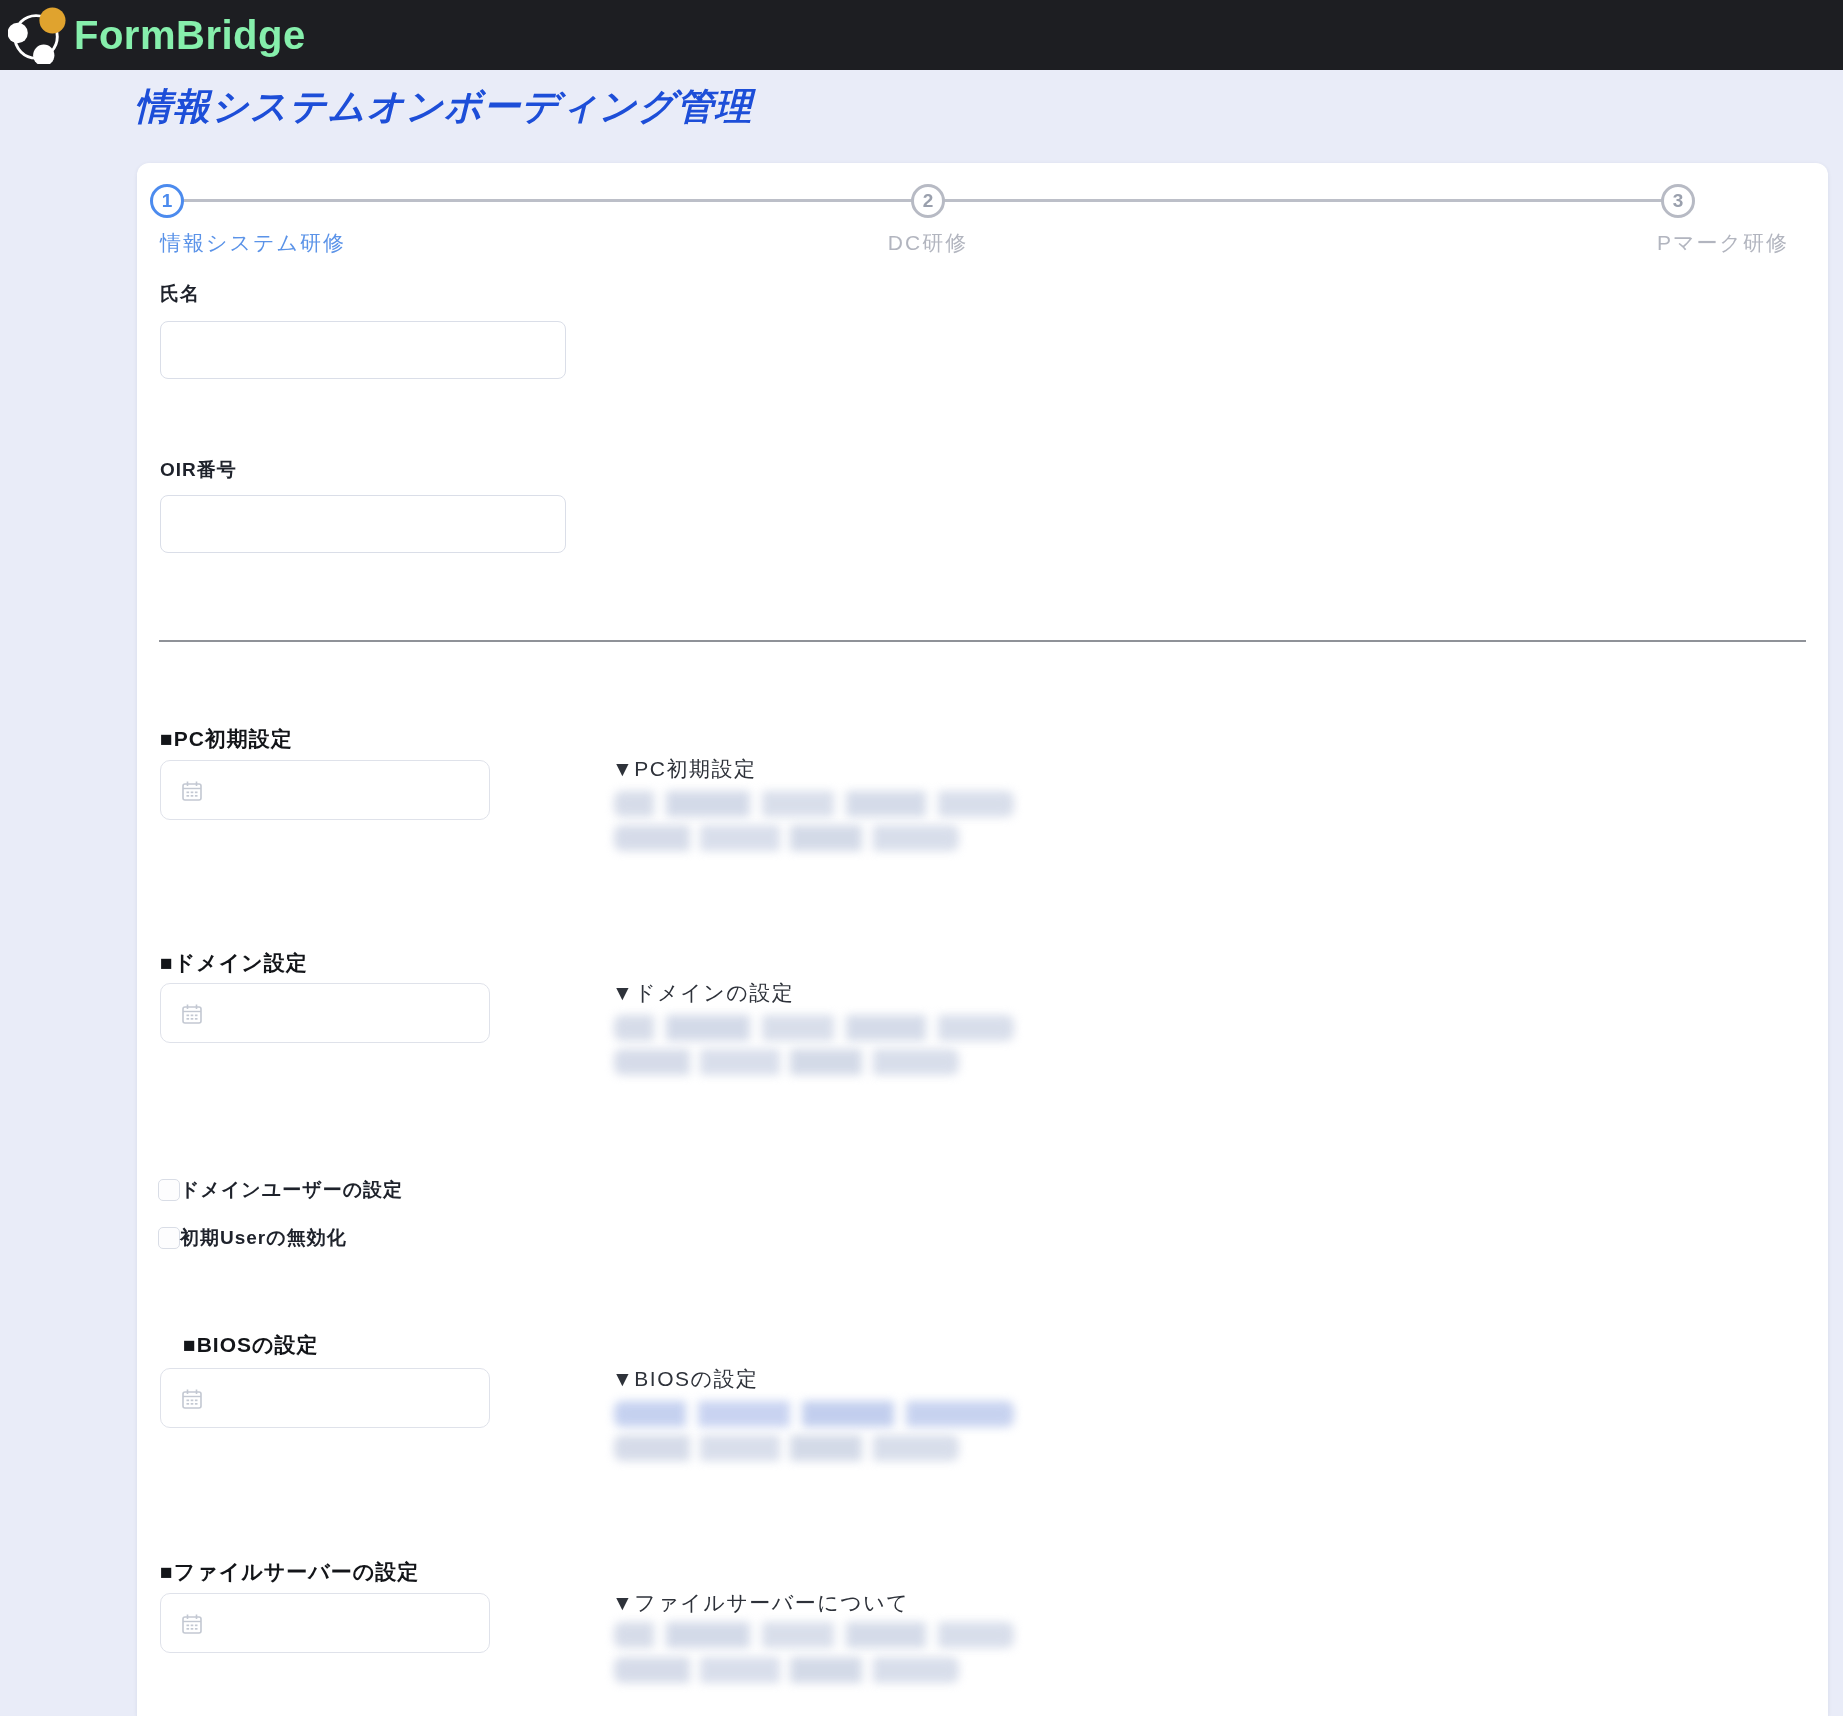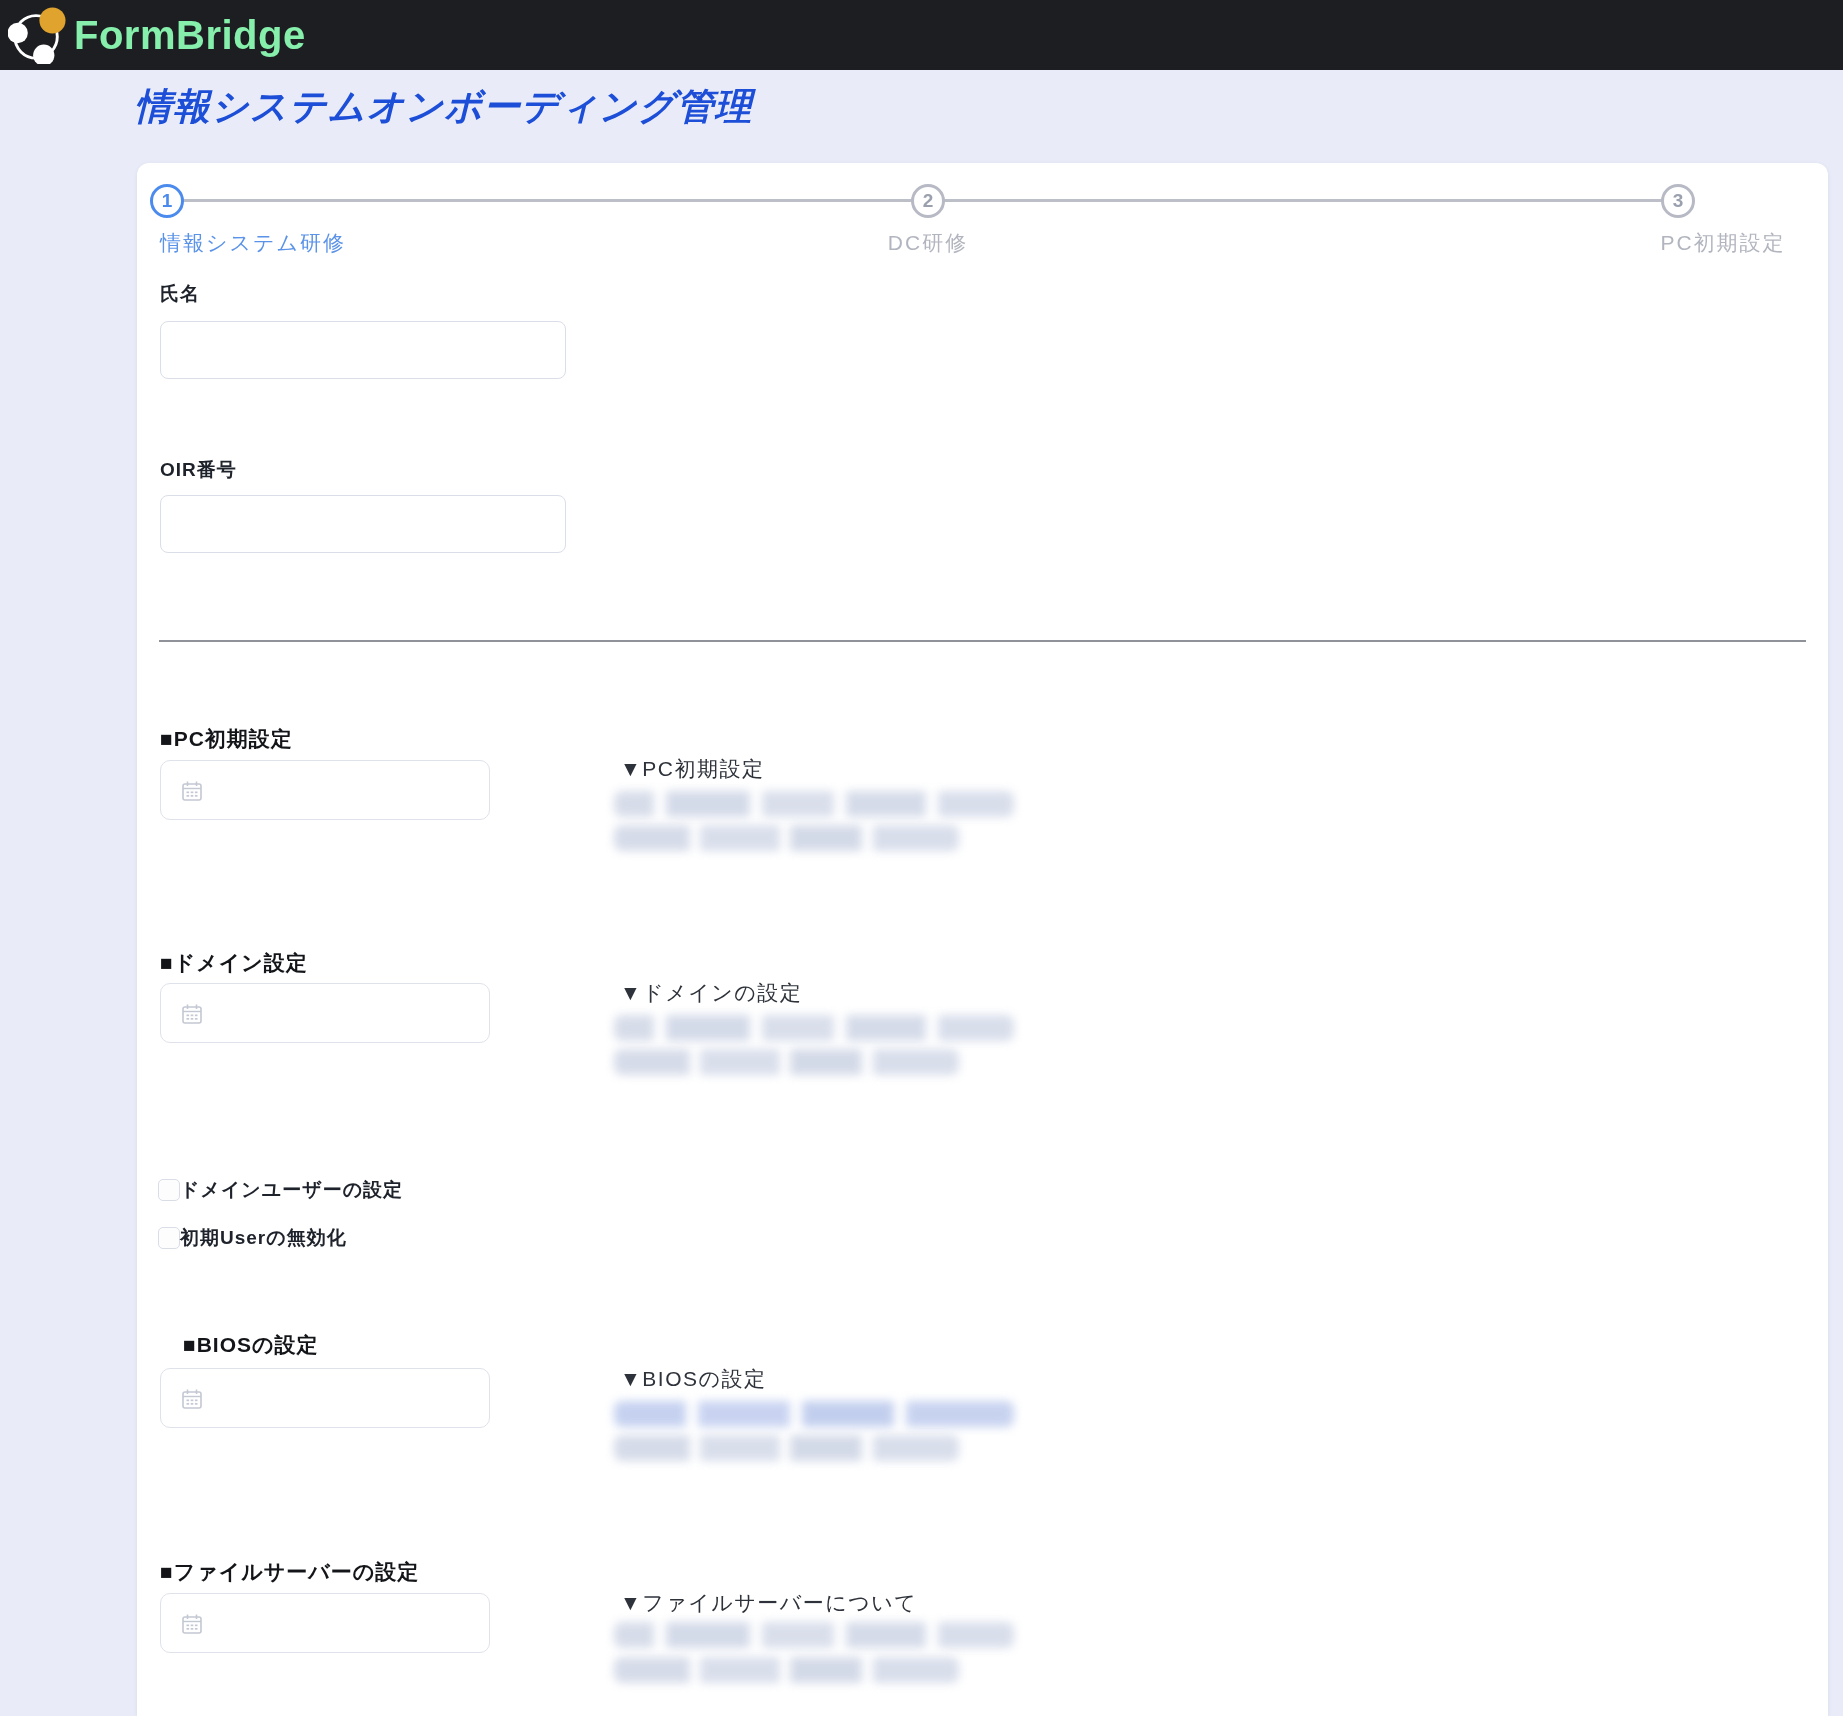--- a/index.html
+++ b/index.html
@@ -64,21 +64,21 @@
     position:absolute; left:23px; width:330px; height:60px;
     border:1px solid #dfe2ea; border-radius:10px; background:#fff;
   }
   .date-box .cal { position:absolute; left:20px; top:19px; }
   .date-input {
     position:absolute; left:52px; top:0; width:272px; height:58px;
     border:none; outline:none; background:transparent; font-size:18px; color:#333;
   }
   .info-heading {
     position:absolute; left:475px; font-size:21px; color:#2e323a;
-    letter-spacing:1.5px; white-space:nowrap;margin-left:8px;
+    letter-spacing:1.5px; white-space:nowrap;
   }
   .blur-line { position:absolute; left:477px; height:26px; border-radius:8px; filter:blur(5px); opacity:0.8; }
   .bl-gray-a { width:400px; background:linear-gradient(90deg,#cdd4e4 0 10%,rgba(255,255,255,0) 10% 13%,#c9d1e3 13% 34%,rgba(255,255,255,0) 34% 37%,#d0d7e6 37% 55%,rgba(255,255,255,0) 55% 58%,#cbd3e4 58% 78%,rgba(255,255,255,0) 78% 81%,#cfd6e6 81% 100%); }
   .bl-gray-b { width:345px; background:linear-gradient(90deg,#ccd3e4 0 22%,rgba(255,255,255,0) 22% 25%,#d0d7e7 25% 48%,rgba(255,255,255,0) 48% 51%,#c9d1e2 51% 72%,rgba(255,255,255,0) 72% 75%,#cfd6e6 75% 100%); }
   .bl-blue-a { width:400px; background:linear-gradient(90deg,#b7c6ec 0 18%,rgba(255,255,255,0) 18% 21%,#bcc9ee 21% 44%,rgba(255,255,255,0) 44% 47%,#b4c3ea 47% 70%,rgba(255,255,255,0) 70% 73%,#bac8ec 73% 100%); }
 
   
   .check-row { position:absolute; left:21px; display:flex; align-items:center; cursor:pointer; }
   .check-row input[type=checkbox] {
     appearance:none; -webkit-appearance:none; width:22px; height:22px;
@@ -106,21 +106,21 @@
 <div class="page-title">情報システムオンボーディング管理</div>
 
 <div class="card">
 
   <div class="step-line"></div>
   <div class="step-circle active" style="left:30px;">1</div>
   <div class="step-circle" style="left:791px;">2</div>
   <div class="step-circle" style="left:1541px;">3</div>
   <div class="step-label active" style="left:23px;">情報システム研修</div>
   <div class="step-label" style="left:791px; transform:translateX(-50%);">DC研修</div>
-  <div class="step-label" style="left:1586px; transform:translateX(-50%);">PC初期設定</div>
+  <div class="step-label" style="left:1586px; transform:translateX(-50%);">Pマーク研修</div>
 
   <div class="field-label" style="top:118px;">氏名</div>
   <input class="text-input" style="top: 158px;" type="text">
 
   <div class="field-label" style="top:294px;">OIR番号</div>
   <input class="text-input" style="top: 332px;" type="text">
 
   <div class="divider"></div>
 
   <div class="section-heading" style="top:562px;">■PC初期設定</div>

